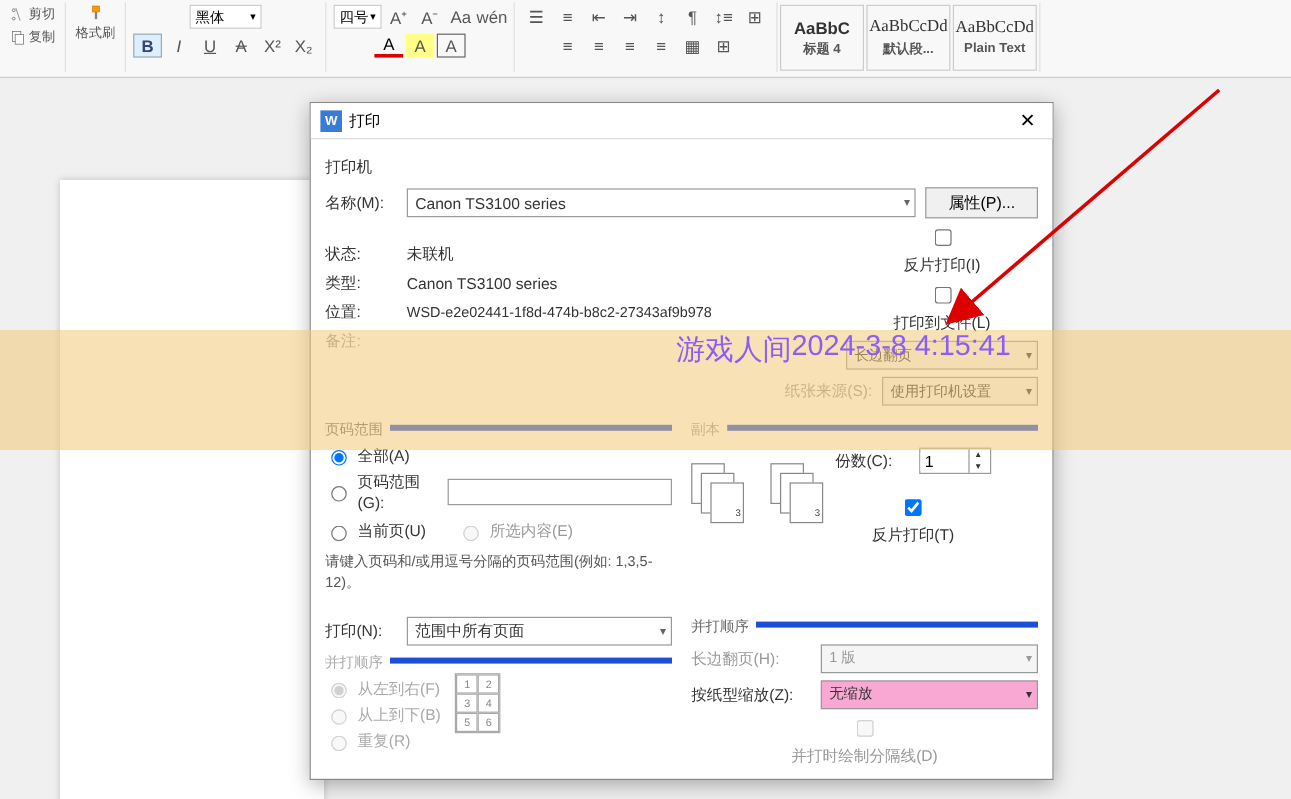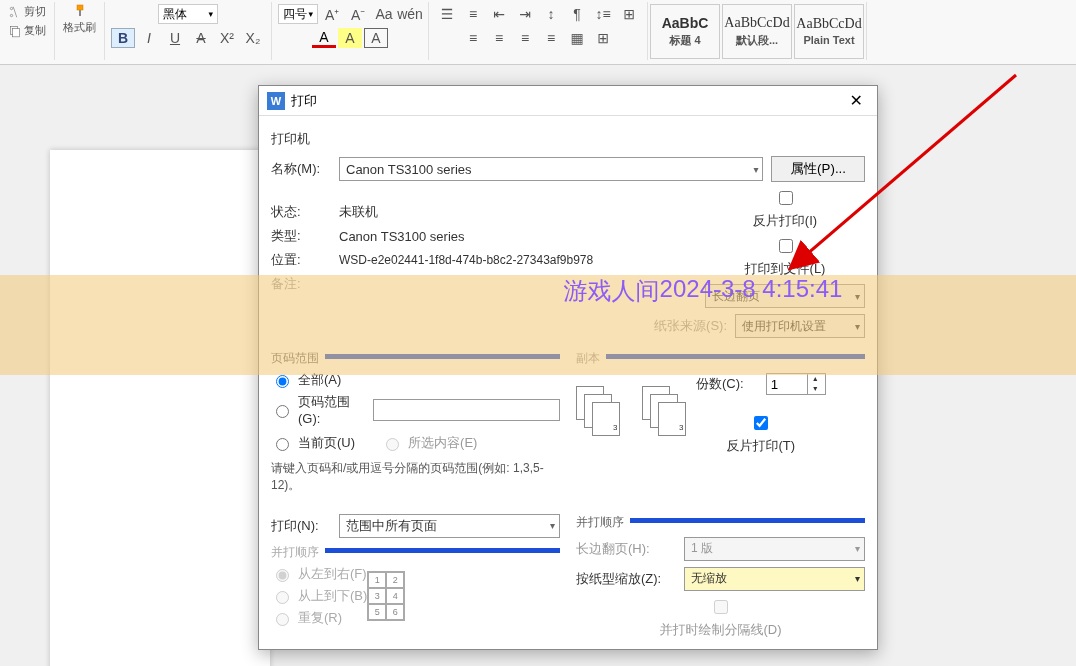--- a/index.html
+++ b/index.html
@@ -293,21 +293,21 @@
       <div class="col">
         <div class="row">
           <span class="lbl">打印(N):</span>
           <div class="sel">
               <span>范围中所有页面</span>
               <span class="caret">▾</span>
             </div>
         </div>
         <div class="fieldset disabled">
             <span class="legend">并打顺序</span>
-          <div style="display:flex;align-items:center">
+          <div style="display:flex;gap:12px;align-items:flex-start">
             <div>
               <div class="radio-row">
                   <input type="radio" disabled="" checked="" style="">
                   <span>从左到右(F)</span>
                 </div>
               <div class="radio-row">
                   <input type="radio" disabled="" style="">
                   <span>从上到下(B)</span>
                 </div>
               <div class="radio-row">
@@ -337,21 +337,21 @@
             <span class="legend">并打顺序</span>
           <div class="row">
               <span style="width:100px;color:#999">长边翻页(H):</span>
               <div class="small-sel" style="flex:1;color:#999">
                 <span>1 版</span>
                 <span class="caret">▾</span>
               </div>
             </div>
           <div class="row">
               <span style="width:100px">按纸型缩放(Z):</span>
-              <div class="small-sel" style="flex:1;background:#fef9c3">
+              <div class="small-sel" style="flex:1;background:#f9a8d4">
                 <span>无缩放</span>
                 <span class="caret">▾</span>
               </div>
             </div>
           <label class="chk" style="margin-top:6px;color:#999">
               <input type="checkbox" disabled="" style="">
               <span>并打时绘制分隔线(D)</span>
             </label>
         </div>
       </div>

